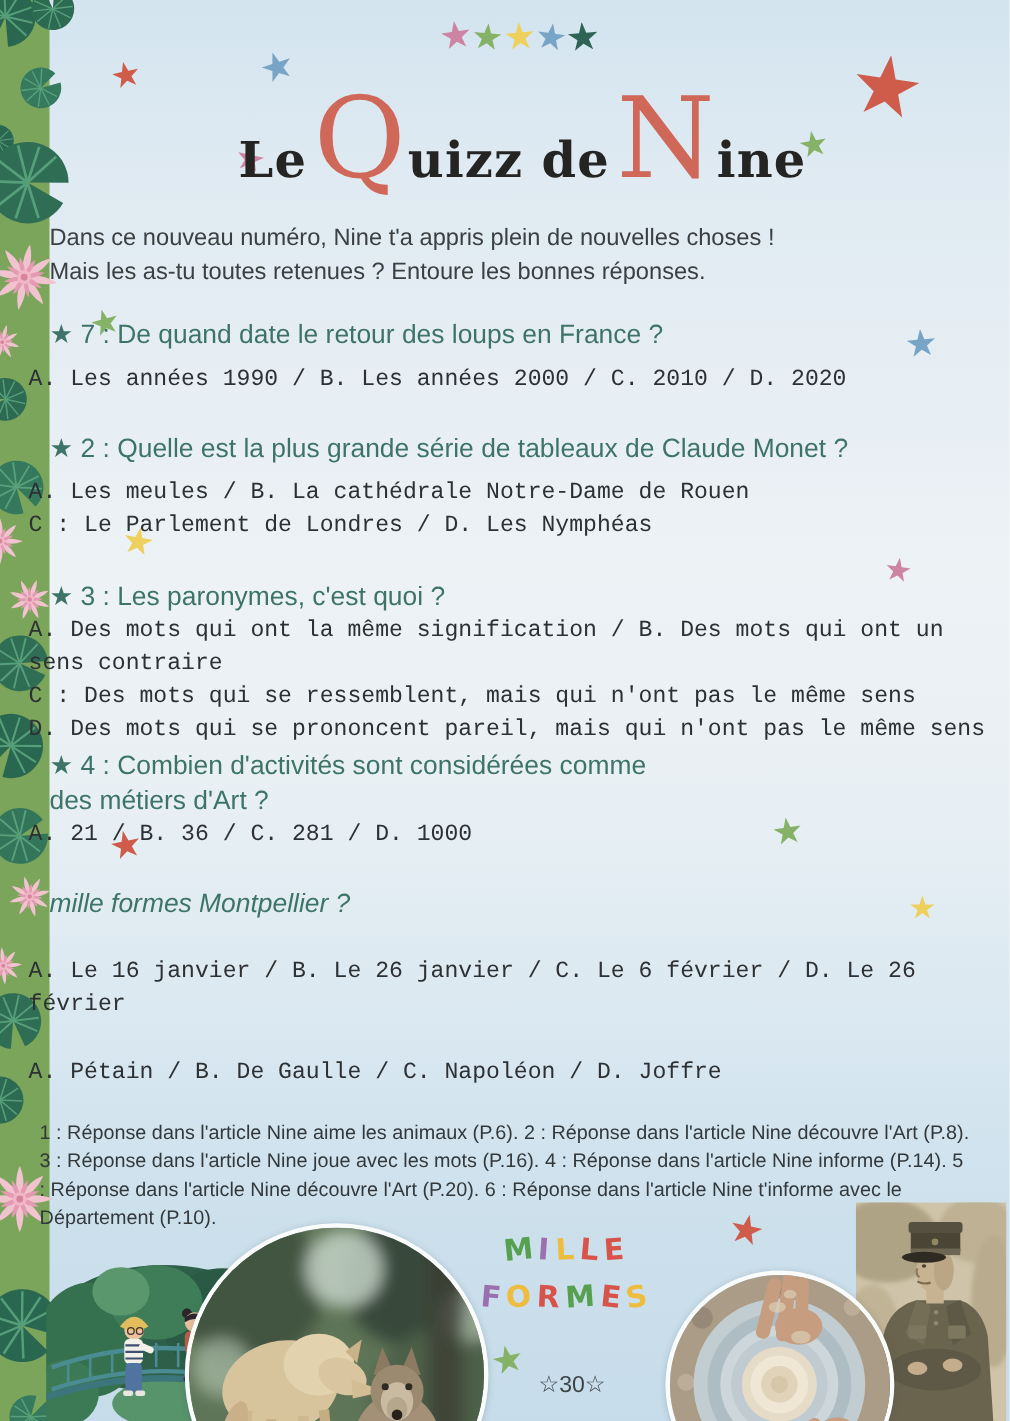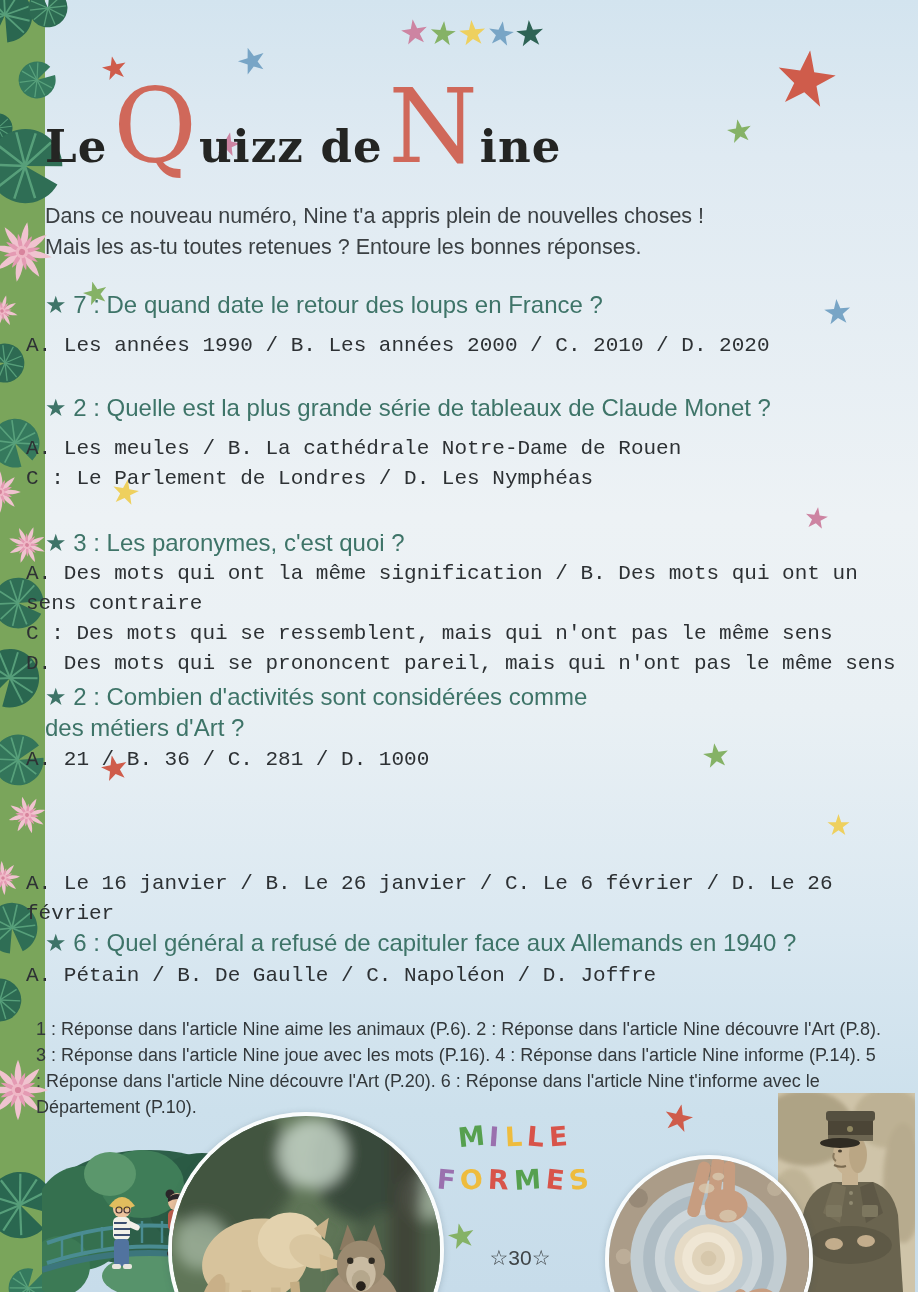--- a/index.html
+++ b/index.html
@@ -6,21 +6,21 @@
   body{width:918px;height:1292px;font-family:"Liberation Sans",sans-serif;}
   .page{position:relative;width:918px;height:1292px;overflow:hidden;
     background:linear-gradient(180deg,#d3e4ef 0%,#dfeaf2 12%,#edf2f5 40%,#e9f0f4 55%,#dae8f1 72%,#cce0ec 86%,#c7dcea 100%);}
   
   .strip{position:absolute;left:0;top:0;width:45px;height:1292px;background:#7aa55b;z-index:1;}
   .pad,.flower{position:absolute;display:block;}
   
   .star{position:absolute;display:block;z-index:2;
     clip-path:polygon(50% 0%,61.8% 35.5%,98% 35.5%,68.7% 57.5%,79.6% 91%,50% 70.5%,20.4% 91%,31.3% 57.5%,2% 35.5%,38.2% 35.5%);}
   
-  .title{position:absolute;left:45px;width:860px;top:62px;height:130px;line-height:130px;text-align:left;
+  .title{position:absolute;left:45px;width:860px;top:62px;height:130px;line-height:130px;text-align:center;
     font-family:"DejaVu Serif",serif;color:#242523;white-space:nowrap;z-index:3;}
   .t-sm{font-size:45px;font-weight:600;letter-spacing:1px;}
   .t-big{font-size:102px;color:#d0685a;font-weight:500;margin:0 0 0 6px;}
   .t-sm.after{margin-left:2px;}
   
   .blk{position:absolute;left:45px;width:860px;text-align:left;z-index:3;}
   .intro{top:201px;font-size:21.5px;line-height:31px;color:#3b4043;}
   .q-title{color:#3e7468;font-size:24px;line-height:31px;}
   .q-ans{left:26px;width:884px;color:#2d3134;font-size:21px;line-height:30px;font-family:Liberation Mono, monospace;}
   .italic{font-style:italic;}
@@ -196,34 +196,34 @@
   </div>
 
   <div class="blk q-title" style="top:527px">★ 3 : Les paronymes, c'est quoi ?</div>
   <div class="blk q-ans" style="top:559px">
     <div>A. Des mots qui ont la même signification / B. Des mots qui ont un sens contraire</div>
     <div>C : Des mots qui se ressemblent, mais qui n'ont pas le même sens</div>
     <div>D. Des mots qui se prononcent pareil, mais qui n'ont pas le même sens</div>
   </div>
 
   <div class="blk q-title" style="top:681px">
-    <div>★ 2 : Combien d'activités sont considérées comme</div>
+    <div>★ 4 : Combien d'activités sont considérées comme</div>
     <div>des métiers d'Art ?</div>
   </div>
   <div class="blk q-ans" style="top:745px">
     <div>A. 21 / B. 36 / C. 281 / D. 1000</div>
   </div>
 
   <div class="blk q-title" style="top:806px">
+    <div class="italic">mille formes Montpellier ?</div>
   </div>
   <div class="blk q-ans" style="top:869px">
     <div>A. Le 16 janvier / B. Le 26 janvier / C. Le 6 février / D. Le 26 février</div>
   </div>
 
-  <div class="blk q-title" style="top:927px">★ 6 : Quel général a refusé de capituler face aux Allemands en 1940 ?</div>
   <div class="blk q-ans" style="top:961px">
     <div>A. Pétain / B. De Gaulle / C. Napoléon / D. Joffre</div>
   </div>
 
   <div class="blk footnote">1 : Réponse dans l'article Nine aime les animaux (P.6). 2 : Réponse dans l'article Nine découvre l'Art (P.8). 3 : Réponse dans l'article Nine joue avec les mots (P.16). 4 : Réponse dans l'article Nine informe (P.14). 5 : Réponse dans l'article Nine découvre l'Art (P.20). 6 : Réponse dans l'article Nine t'informe avec le Département (P.10).</div>
 
   <svg class="kids" style="left:42px;top:1146px" width="215" height="146" viewBox="0 0 215 146">
     <ellipse cx="107" cy="62" rx="105" ry="58" fill="#2d5f49"></ellipse>
     <ellipse cx="40" cy="72" rx="48" ry="52" fill="#35704f"></ellipse>
     <ellipse cx="160" cy="55" rx="55" ry="48" fill="#2a5a44"></ellipse>

